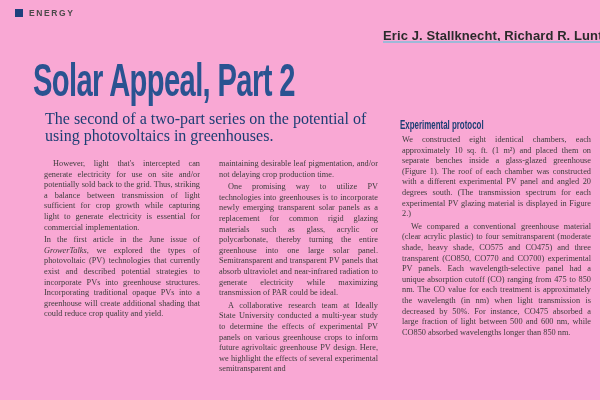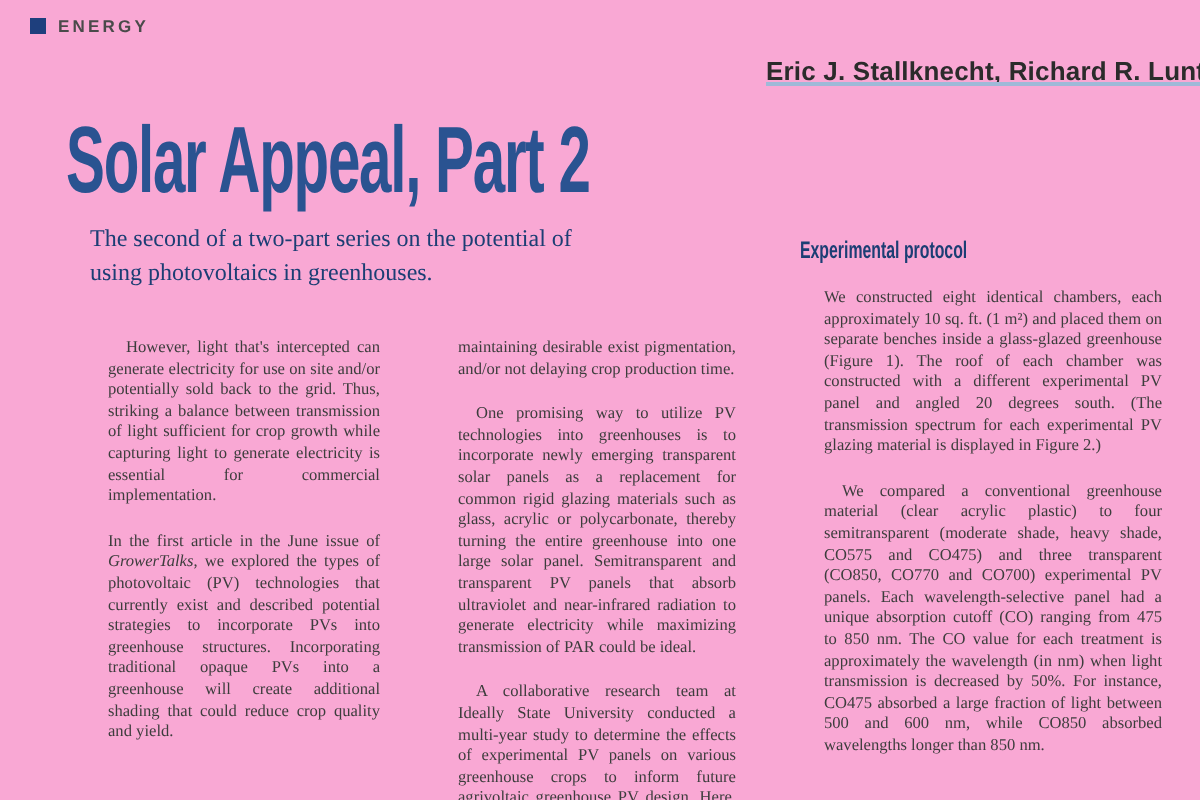--- a/index.html
+++ b/index.html
@@ -65,40 +65,40 @@
     color: var(--accent-blue);
     transform: scaleX(0.62);
     transform-origin: left top;
     white-space: nowrap;
   }
   .subtitle {
     position: absolute;
     left: 45px; top: 111px;
     width: 330px;
     font-family: "Liberation Serif", "DejaVu Serif", serif;
-    font-size: 12px;
+    font-size: 16px;
     line-height: 16.5px;
     color: var(--navy-dark);
     white-space: pre-line;
   }
   .col {
     position: absolute;
     top: 157px;
     bottom: 0;
     overflow: hidden;
     font-family: "Liberation Serif", "DejaVu Serif", serif;
     font-size: 8.3px;
     line-height: 10.6px;
     color: var(--body-text);
     text-align: justify;
   }
   .col-1 { left: 42px;  width: 160px; }
   .col-2 { left: 217px; width: 163px; }
   .col-3 { left: 400px; top: 119px; width: 193px; }
-  .col p.body-para { margin: 12px; }
+  .col p.body-para { margin: 2px; }
   .col p.body-para.indent { text-indent: 9px; }
   .col p.body-para em { font-style: italic; }
   .section-heading {
     font-family: "Liberation Sans", "DejaVu Sans", sans-serif;
     font-size: 12px;
     line-height: 13px;
     font-weight: bold;
     color: var(--navy-dark);
     transform: scaleX(0.66);
     transform-origin: left top;
@@ -124,21 +124,21 @@
 
   <p class="subtitle">The second of a two-part series on the potential of
 using photovoltaics in greenhouses.</p>
 
   <div class="col col-1">
       <p class="body-para indent">However, light that's intercepted can generate electricity for use on site and/or potentially sold back to the grid. Thus, striking a balance between transmission of light sufficient for crop growth while capturing light to generate electricity is essential for commercial implementation.</p>
       <p class="body-para">In the first article in the June issue of <em>GrowerTalks</em>, we explored the types of photovoltaic (PV) technologies that currently exist and described potential strategies to incorporate PVs into greenhouse structures. Incorporating traditional opaque PVs into a greenhouse will create additional shading that could reduce crop quality and yield.</p>
     </div>
 
   <div class="col col-2">
-      <p class="body-para">maintaining desirable exist pigmentation, and/or not delaying crop production time.</p>
+      <p class="body-para">maintaining desirable leaf pigmentation, and/or not delaying crop production time.</p>
       <p class="body-para indent">One promising way to utilize PV technologies into greenhouses is to incorporate newly emerging transparent solar panels as a replacement for common rigid glazing materials such as glass, acrylic or polycarbonate, thereby turning the entire greenhouse into one large solar panel. Semitransparent and transparent PV panels that absorb ultraviolet and near-infrared radiation to generate electricity while maximizing transmission of PAR could be ideal.</p>
       <p class="body-para indent">A collaborative research team at Ideally State University conducted a multi-year study to determine the effects of experimental PV panels on various greenhouse crops to inform future agrivoltaic greenhouse PV design. Here, we highlight the effects of several experimental semitransparent and</p>
     </div>
 
   <div class="col col-3">
     <h2 class="section-heading">Experimental protocol</h2>
     <div>
         <p class="body-para">We constructed eight identical chambers, each approximately 10 sq. ft. (1 m²) and placed them on separate benches inside a glass-glazed greenhouse (Figure 1). The roof of each chamber was constructed with a different experimental PV panel and angled 20 degrees south. (The transmission spectrum for each experimental PV glazing material is displayed in Figure 2.)</p>
         <p class="body-para indent">We compared a conventional greenhouse material (clear acrylic plastic) to four semitransparent (moderate shade, heavy shade, CO575 and CO475) and three transparent (CO850, CO770 and CO700) experimental PV panels. Each wavelength-selective panel had a unique absorption cutoff (CO) ranging from 475 to 850 nm. The CO value for each treatment is approximately the wavelength (in nm) when light transmission is decreased by 50%. For instance, CO475 absorbed a large fraction of light between 500 and 600 nm, while CO850 absorbed wavelengths longer than 850 nm.</p>
       </div>

